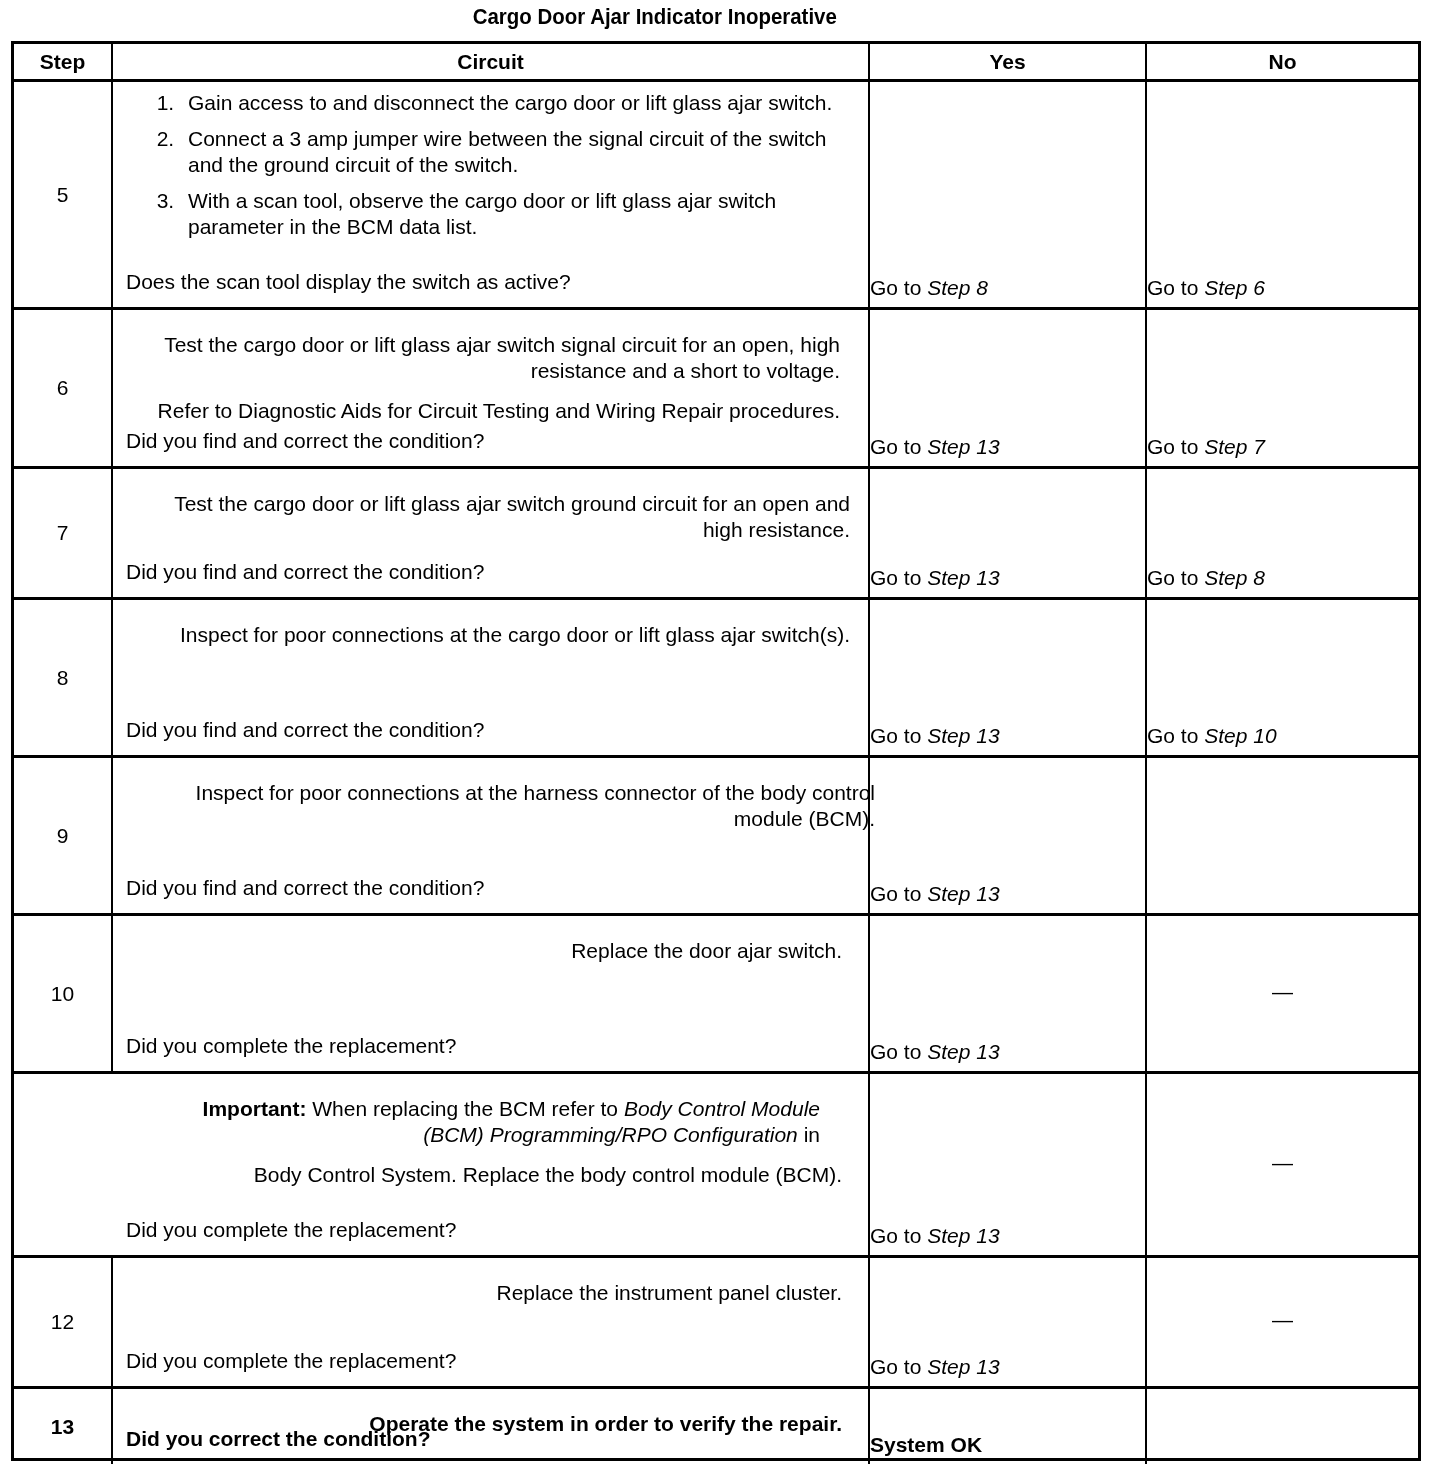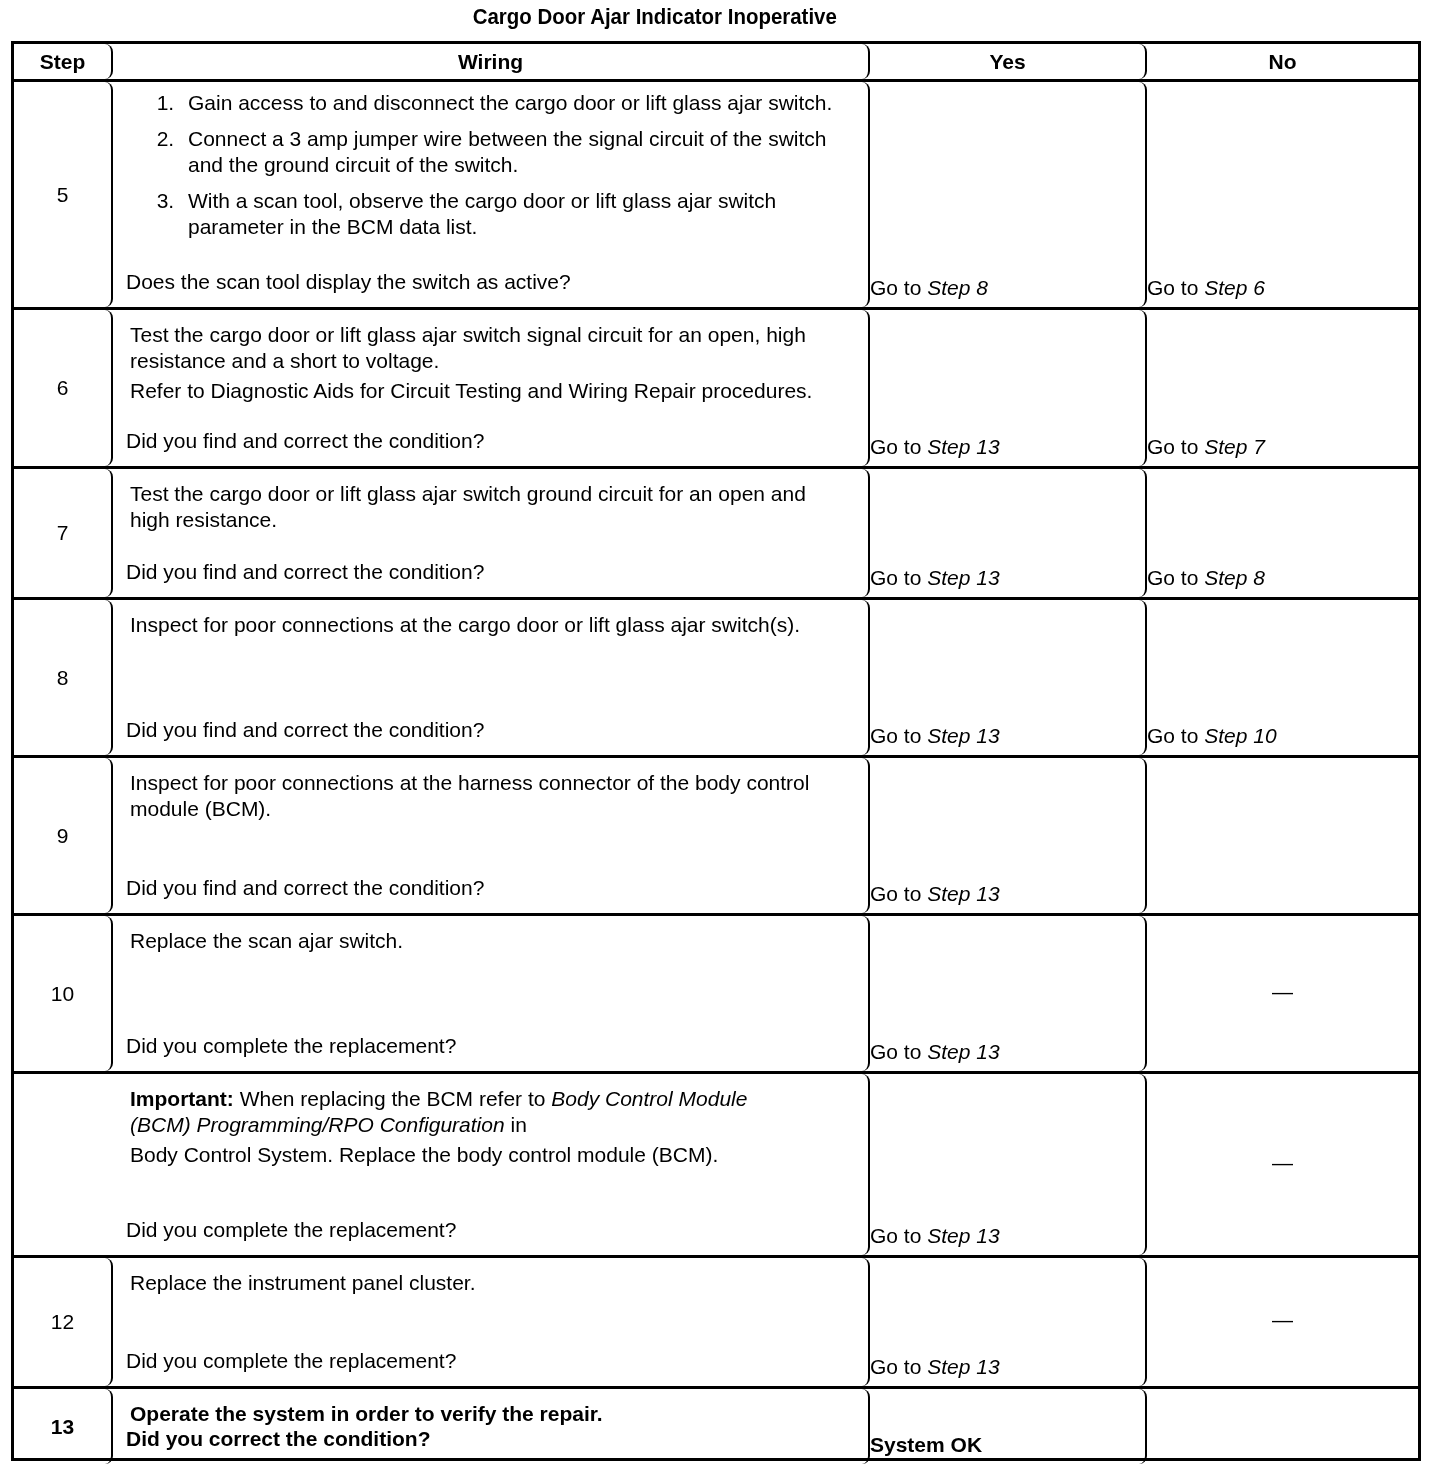--- a/index.html
+++ b/index.html
@@ -5,46 +5,46 @@
   html, body { margin:0; padding:0; background:#ffffff; }
   body { width:1456px; height:1472px; position:relative; overflow:hidden;
          font-family:"Liberation Sans", sans-serif; color:#000; }
   .title { position:absolute; left:0; top:0; width:1310px; text-align:center;
            font-size:22px; font-weight:bold; line-height:34px; padding-left:0; }
   .title span { display:inline-block; transform:scaleX(0.93); }
   .tbl { position:absolute; left:11px; top:41px; width:1410px; height:1420px;
          border:3px solid #000; box-sizing:border-box; }
   .row { position:absolute; left:0; right:0; border-bottom:3px solid #000; box-sizing:border-box; }
   .row.last { border-bottom:none; }
-  .cell { position:absolute; top:0; bottom:0; box-sizing:border-box;border-radius:8px; }
+  .cell { position:absolute; top:0; bottom:0; box-sizing:border-box; }
   .c-step { left:0; width:99px; border-right:2px solid #000;
             display:flex; align-items:center; justify-content:center; font-size:21px; }
   .c-action { left:99px; width:757px; border-right:2px solid #000; padding:8px 12px 0 13px; font-size:21px; line-height:26px; }
   .c-yes { left:856px; width:277px; border-right:2px solid #000; font-size:21px; }
   .c-no { left:1133px; right:0; font-size:21px; }
   .hdr .cell { display:flex; align-items:center; justify-content:center; font-weight:bold; font-size:21px; padding:0; }
   .ans { position:absolute; left:0; right:0; bottom:6px; line-height:26px; }
   .dash { position:absolute; left:0; right:0; top:50%; text-align:center; transform:translateY(-60%); font-size:21px; }
   .question { position:absolute; left:13px; bottom:12px; line-height:26px; }
   ol.steps { margin:0; padding-left:54px; }
   ol.steps li { margin-bottom:10px; padding-left:8px; }
   .ital { font-style:italic; }
   .bold { font-weight:bold; }
-  p.para { margin:4px; }
+  p.para { margin:14px;text-align:right; }
 </style>
 </head>
 <body>
 
 <div class="title"><span>Cargo Door Ajar Indicator Inoperative</span></div>
 
 <div class="tbl">
 
   <div class="row hdr" style="top:0;height:38px;">
     <div class="cell c-step">Step</div>
-    <div class="cell c-action">Wiring</div>
+    <div class="cell c-action">Circuit</div>
     <div class="cell c-yes">Yes</div>
     <div class="cell c-no">No</div>
   </div>
 
   <div class="row" style="top:38px;height:228px;">
     <div class="cell c-step">5</div>
     <div class="cell c-action" style="">
       <ol class="steps">
         <li>Gain access to and disconnect the cargo door or lift glass ajar switch.</li>
         <li>Connect a 3 amp jumper wire between the signal circuit of the switch and the ground circuit of the switch.</li>
@@ -110,21 +110,21 @@
       <div class="question">Did you find and correct the condition?</div>
     </div>
     <div class="cell c-yes">
       <div class="ans"><span>Go to </span><span class="ital">Step 13</span></div>
     </div>
   </div>
 
   <div class="row" style="top:872px;height:158px;">
     <div class="cell c-step">10</div>
     <div class="cell c-action">
-      <p class="para">Replace the scan ajar switch.</p>
+      <p class="para">Replace the door ajar switch.</p>
       <div class="question">Did you complete the replacement?</div>
     </div>
     <div class="cell c-yes">
       <div class="ans"><span>Go to </span><span class="ital">Step 13</span></div>
     </div>
     <div class="cell c-no">
       <div class="dash">—</div>
     </div>
   </div>
 

